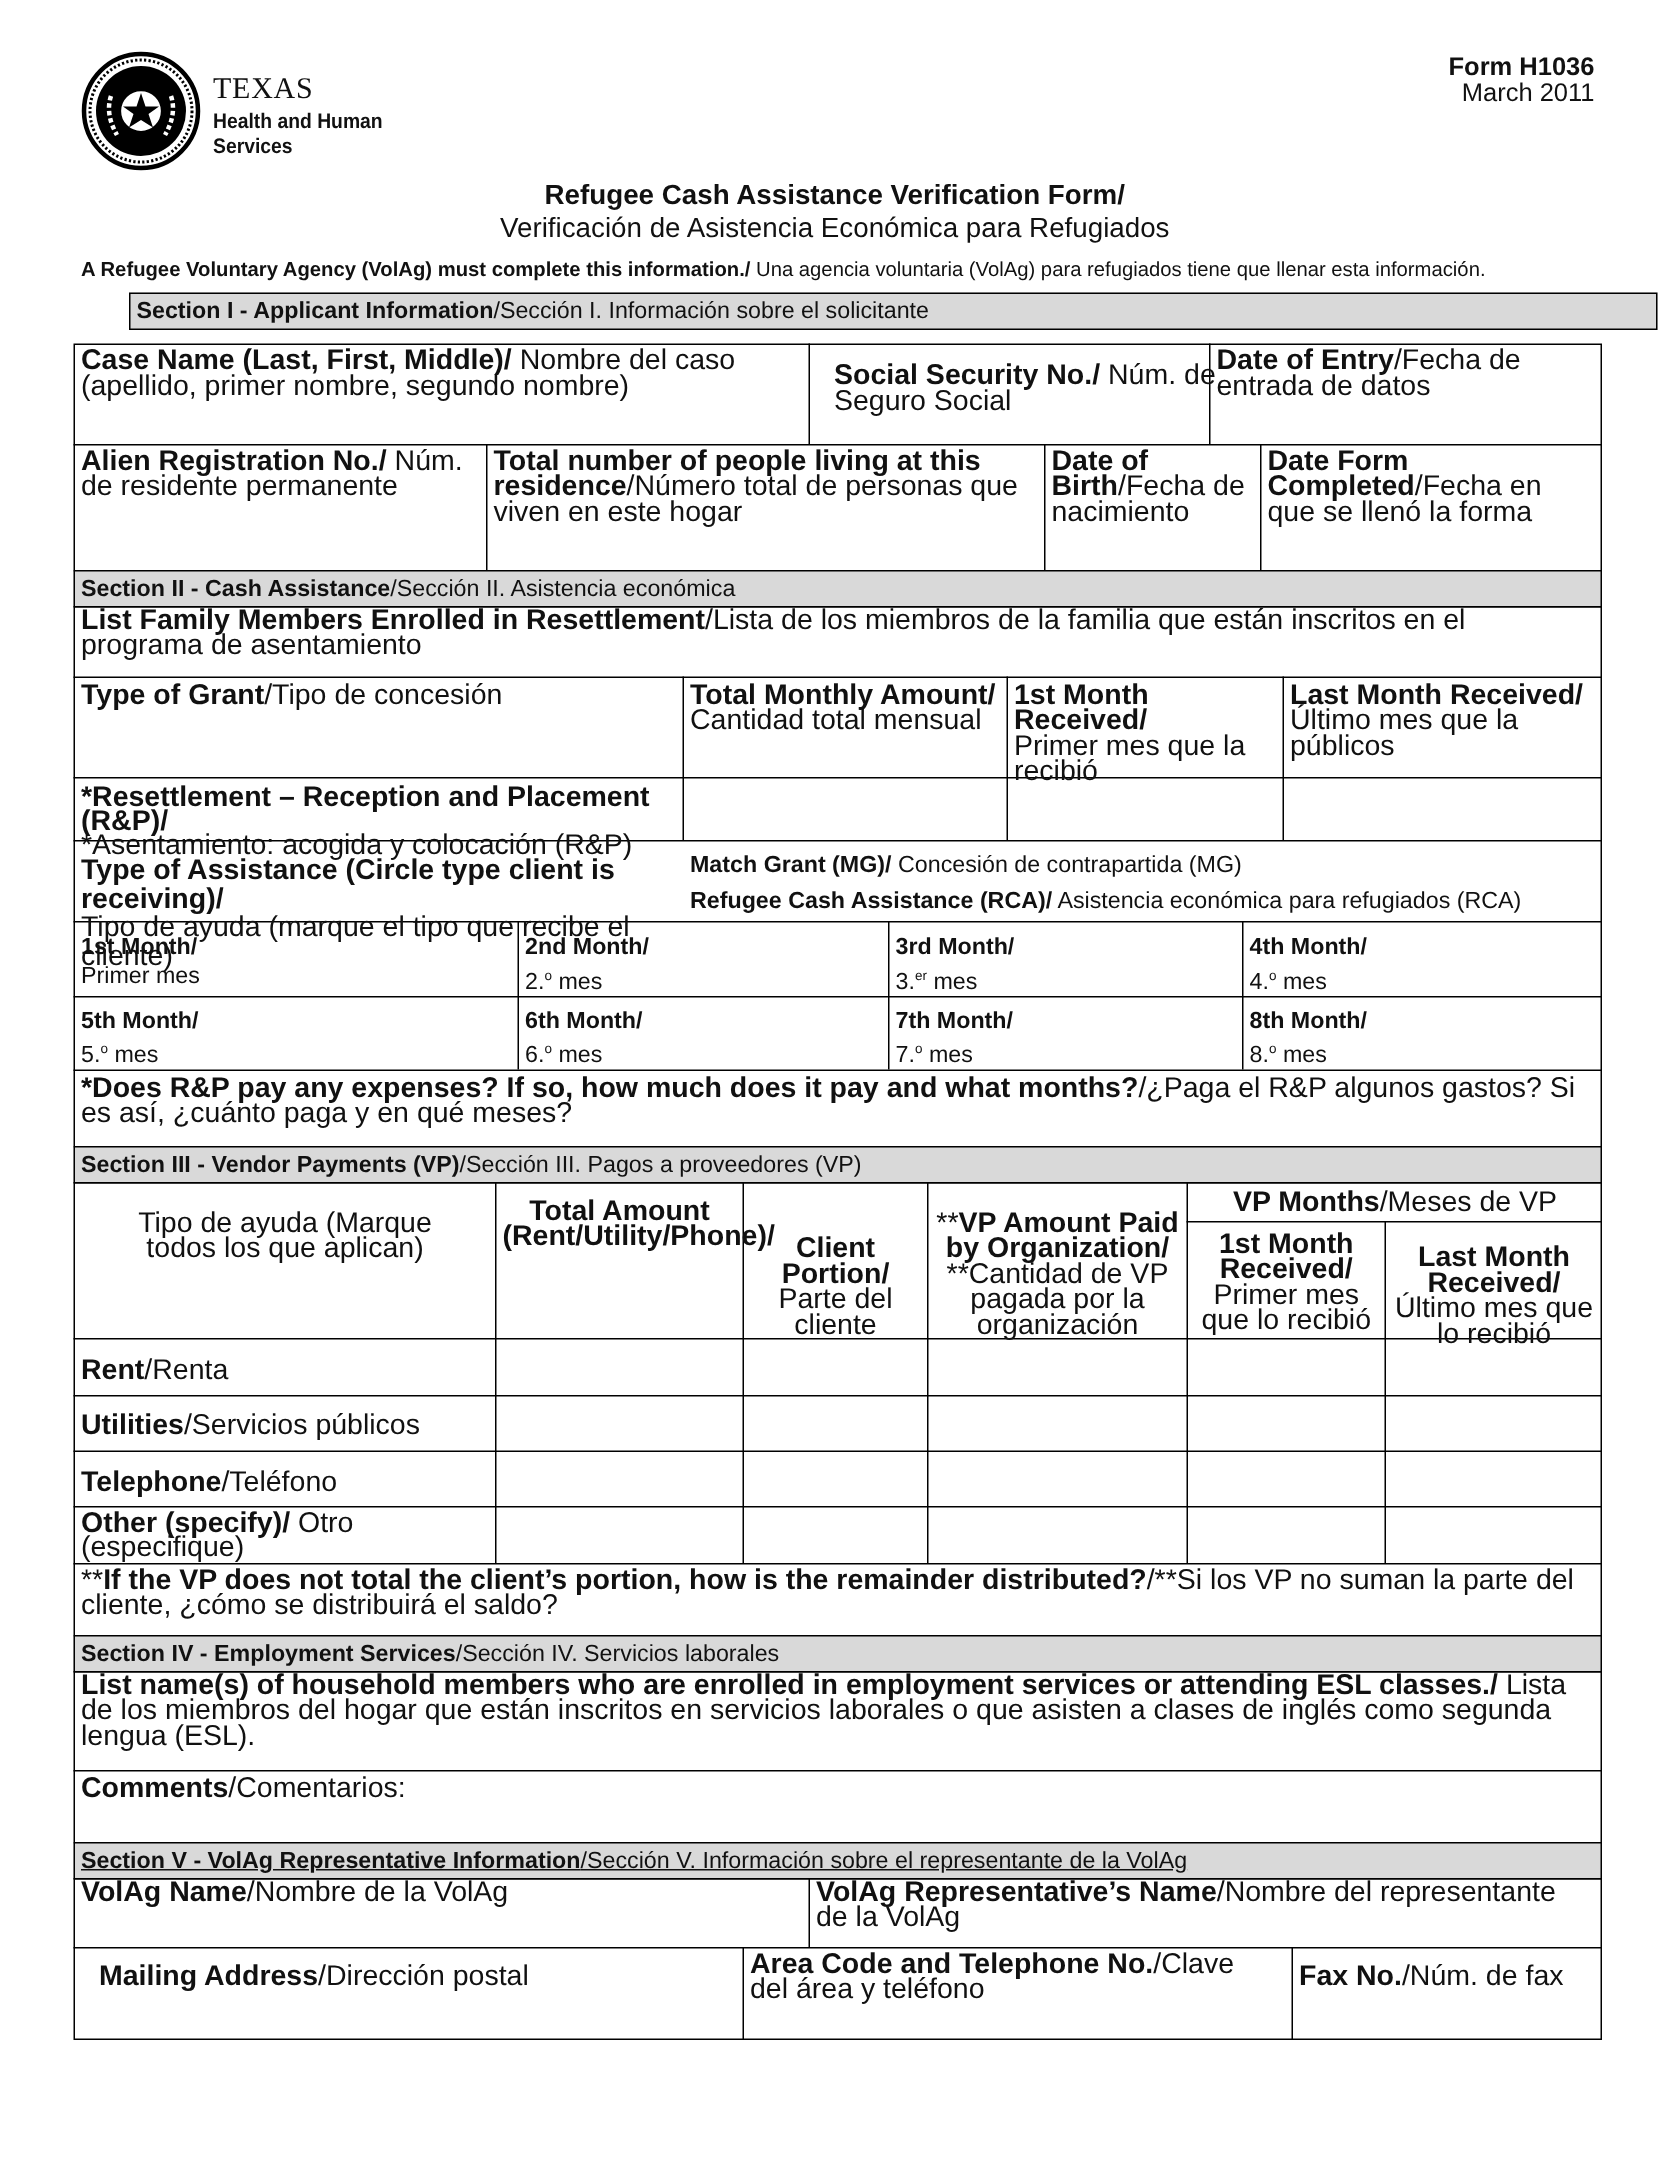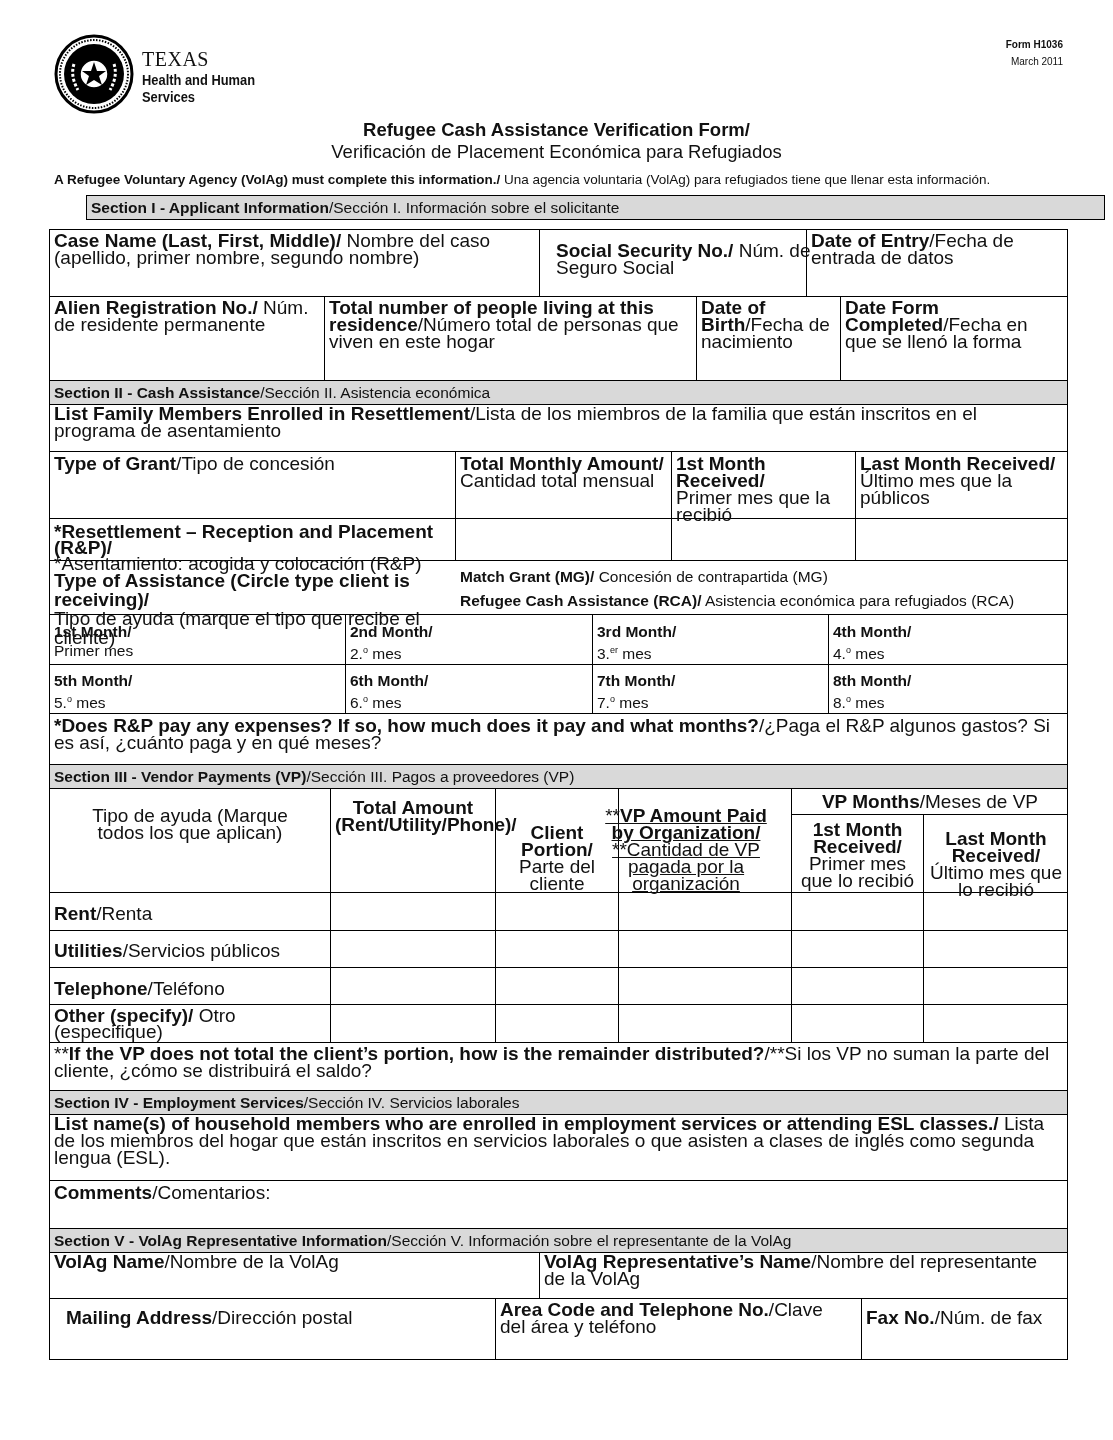--- a/index.html
+++ b/index.html
@@ -3,21 +3,21 @@
 <meta charset="utf-8">
 <style>
   html, body { margin: 0; padding: 0; background: #ffffff; }
   body { width: 1113px; height: 1440px; position: relative; font-family: "Liberation Sans", sans-serif; color: #111; }
   .abs { position: absolute; }
   .logo { left: 54px; top: 34px; width: 220px; height: 86px; }
   .seal { position: absolute; left: 0; top: 0; width: 80px; height: 80px; }
   .brand { position: absolute; left: 88px; top: 12px; }
   .brand .t1 { font-family: "Liberation Serif", serif; font-size: 20px; line-height: 26px; letter-spacing: 0.5px; }
   .brand .t2 { font-size: 14px; font-weight: bold; line-height: 17px; transform: scaleX(0.92); transform-origin: left; }
-  .formid { right: 50px; top: 36px; text-align: right; font-size: 10px; line-height: 17px; }
+  .formid { right: 50px; top: 36px; text-align: right; font-size: 17px; line-height: 17px; }
   .title { left: 0; width: 1113px; top: 119px; text-align: center; }
   .title .en { font-size: 18.5px; font-weight: bold; line-height: 22px; }
   .title .es { font-size: 18.5px; line-height: 22px; }
   .intro { left: 54px; top: 172px; width: 1010px; font-size: 13.5px; line-height: 16px; }
   b, .b { font-weight: bold; }
   .box { position: absolute; border: 1px solid #000; box-sizing: border-box; }
   .sec { position: absolute; left: 49px; width: 1019px; background: #d9d9d9; border: 1px solid #000; box-sizing: border-box; font-size: 15.5px; padding: 3px 0 0 4px; height: 25px; }
   .cell { position: absolute; box-sizing: border-box; font-size: 19px; line-height: 17px; padding: 3px 4px; }
   .hl { position: absolute; height: 1px; background: #000; }
   .vl { position: absolute; width: 1px; background: #000; }
@@ -44,21 +44,21 @@
   </div>
 </div>
 
 <div class="abs formid">
   <div class="b">Form H1036</div>
   <div>March 2011</div>
 </div>
 
 <div class="abs title">
   <div class="en">Refugee Cash Assistance Verification Form/</div>
-  <div class="es">Verificación de Placement Económica para Refugiados</div>
+  <div class="es">Verificación de Asistencia Económica para Refugiados</div>
 </div>
 
 <div class="abs intro">
   <b>A Refugee Voluntary Agency (VolAg) must complete this information./</b><span> Una agencia voluntaria (VolAg) para refugiados tiene que llenar esta información.</span>
 </div>
 
 <div class="sec" style="top:195px;margin-left:37px;">
   <b>Section I - Applicant Information</b><span>/Sección I. Información sobre el solicitante</span>
 </div>
 <div class="box" style="left:49px;top:229px;width:1019px;height:152px;"></div>
@@ -188,21 +188,21 @@
 <div class="cell c" style="left:50px;top:804px;width:280px;line-height:17px;">
     <span style="display:block;padding:0 30px;">Tipo de ayuda (Marque todos los que  aplican)</span>
 </div>
 <div class="cell c" style="left:331px;top:796px;width:164px;line-height:17px;">
   <b style="display:block;">Total Amount (Rent/Utility/Phone)/</b>
 </div>
 <div class="cell c" style="left:496px;top:821px;width:122px;line-height:17px;">
   <b style="display:block;">Client Portion/</b>
     <span style="display:block;">Parte del cliente</span>
 </div>
-<div class="cell c" style="left:600px;top:804px;width:172px;line-height:17px;text-decoration:underline;">
+<div class="cell c" style="left:619px;top:804px;width:172px;line-height:17px;">
   <span>**</span><b>VP Amount Paid by Organization/</b><br><span>**Cantidad de VP pagada por la organización</span>
 </div>
 <div class="cell c" style="left:792px;top:790px;width:276px;height:22px;">
   <b>VP Months</b><span>/Meses de VP</span>
 </div>
 <div class="cell c" style="left:792px;top:818px;width:131px;line-height:17px;">
   <b style="display:block;padding:0 15px;">1st Month Received/</b>
     <span style="display:block;">Primer mes que lo recibió</span>
 </div>
 <div class="cell c" style="left:924px;top:827px;width:144px;line-height:17px;">
@@ -231,21 +231,21 @@
 </div>
 <div class="box" style="left:49px;top:1114px;width:1019px;height:115px;"></div>
 <div class="hl" style="left:49px;top:1180px;width:1019px;"></div>
 <div class="cell" style="left:50px;top:1112px;width:1016px;height:66px;">
   <b>List name(s) of household members who are enrolled in employment services or attending ESL classes./</b><span> Lista de los miembros del hogar que están inscritos en servicios laborales o que asisten a clases de inglés como segunda lengua (ESL).</span>
 </div>
 <div class="cell" style="left:50px;top:1181px;width:1016px;height:46px;">
   <b>Comments</b><span>/Comentarios:</span>
 </div>
 
-<div class="sec" style="top:1228px;">
+<div class="sec" style="top:1228px;text-decoration:underline;">
   <b>Section V - VolAg Representative Information</b><span>/Sección V. Información sobre el representante de la VolAg</span>
 </div>
 <div class="box" style="left:49px;top:1252px;width:1019px;height:108px;"></div>
 <div class="hl" style="left:49px;top:1298px;width:1019px;"></div>
 <div class="vl" style="left:539px;top:1252px;height:46px;"></div>
 <div class="vl" style="left:495px;top:1298px;height:62px;"></div>
 <div class="vl" style="left:861px;top:1298px;height:62px;"></div>
 
 <div class="cell" style="left:50px;top:1250px;width:488px;height:46px;">
   <b>VolAg Name</b><span>/Nombre de la VolAg</span>

